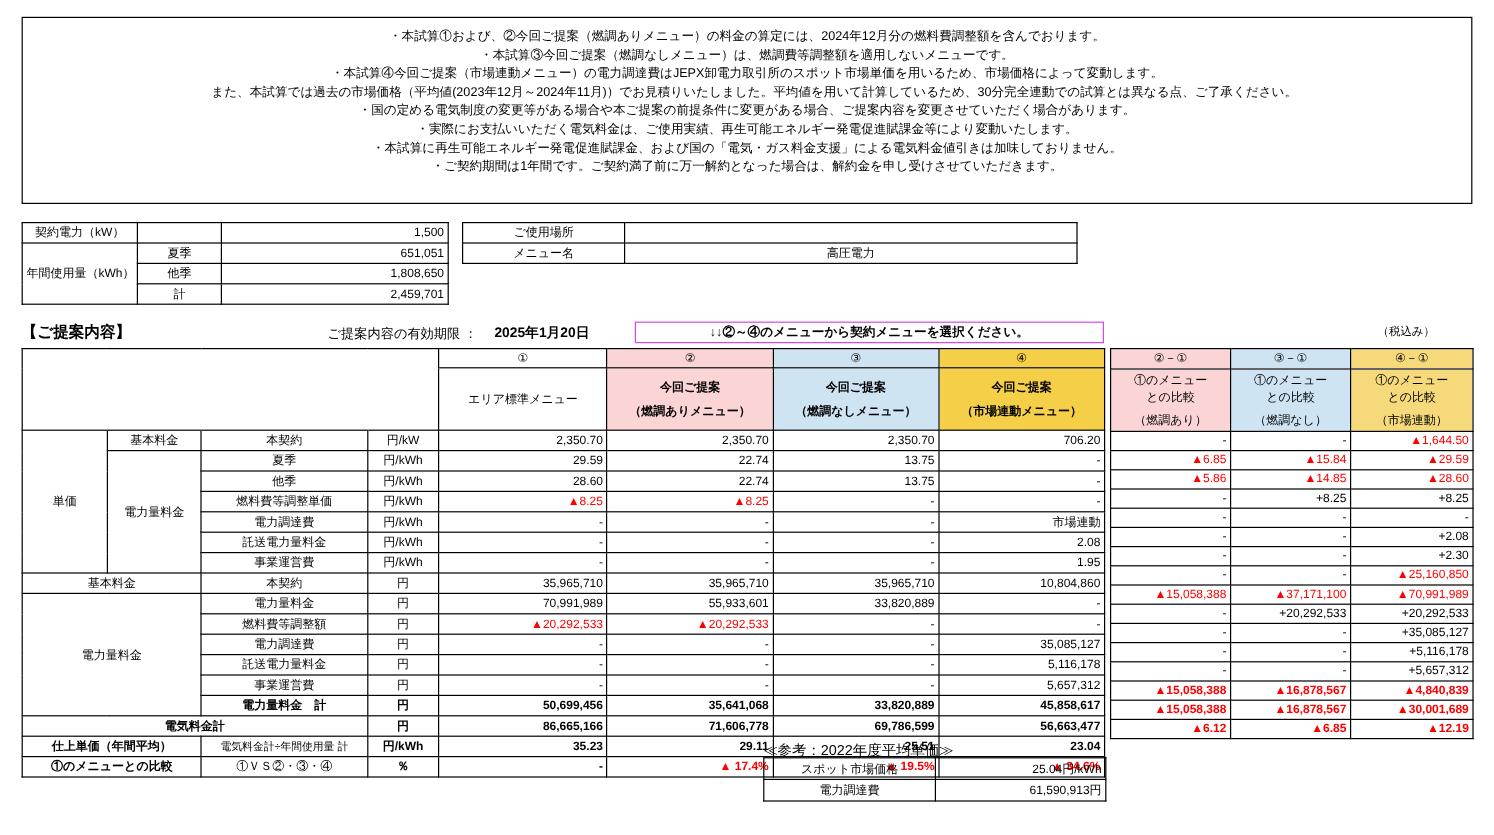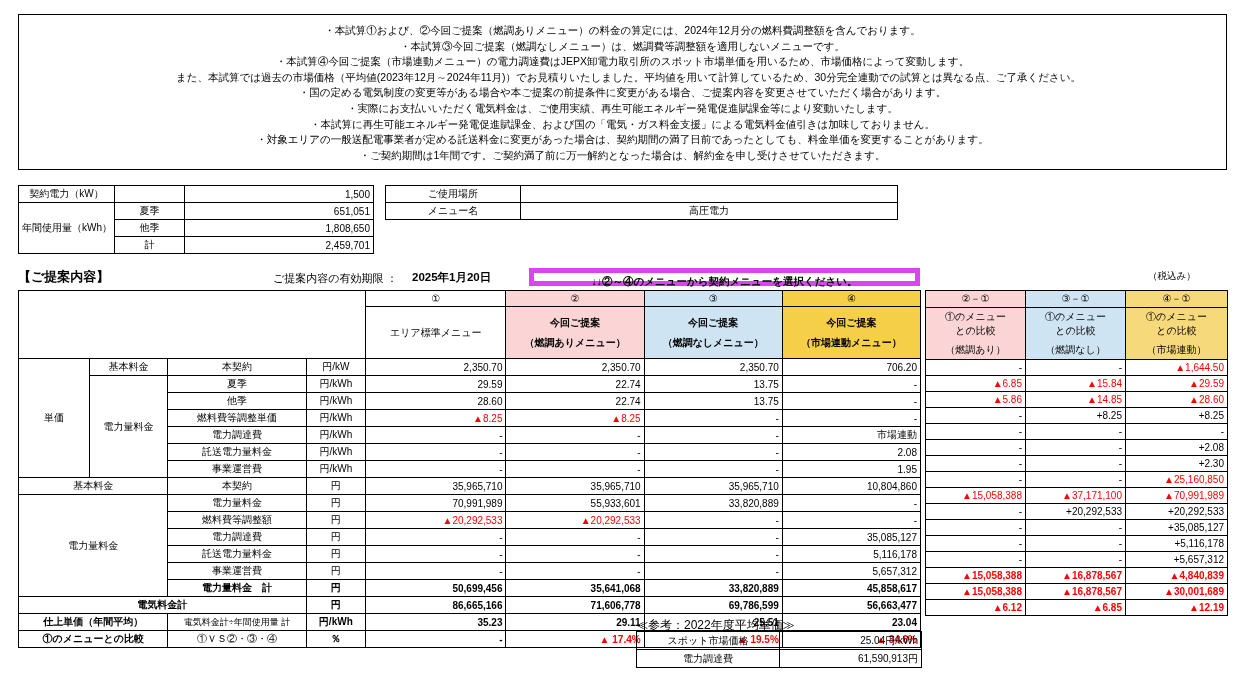--- a/index.html
+++ b/index.html
@@ -103,21 +103,21 @@
     top: 2px;
     font-size: 11.5px;
     font-weight: bold;
   }
   .select-banner {
     position: absolute;
     left: 511px;
     top: 0px;
     width: 391px;
     height: 18px;
-    border: 5px solid #d946ef;
+    border: 1px solid #d946ef;
     box-sizing: border-box;
     text-align: center;
     font-size: 10.5px;
     font-weight: bold;
     line-height: 16px;
   }
   .tax-note {
     position: absolute;
     left: 1130px;
     top: 2px;
@@ -172,21 +172,20 @@
 <div class="page">
 
   <div class="notes">
     <div class="line">・本試算①および、②今回ご提案（燃調ありメニュー）の料金の算定には、2024年12月分の燃料費調整額を含んでおります。</div>
     <div class="line">・本試算③今回ご提案（燃調なしメニュー）は、燃調費等調整額を適用しないメニューです。</div>
     <div class="line">・本試算④今回ご提案（市場連動メニュー）の電力調達費はJEPX卸電力取引所のスポット市場単価を用いるため、市場価格によって変動します。</div>
     <div class="line indent">また、本試算では過去の市場価格（平均値(2023年12月～2024年11月)）でお見積りいたしました。平均値を用いて計算しているため、30分完全連動での試算とは異なる点、ご了承ください。</div>
     <div class="line">・国の定める電気制度の変更等がある場合や本ご提案の前提条件に変更がある場合、ご提案内容を変更させていただく場合があります。</div>
     <div class="line">・実際にお支払いいただく電気料金は、ご使用実績、再生可能エネルギー発電促進賦課金等により変動いたします。</div>
     <div class="line">・本試算に再生可能エネルギー発電促進賦課金、および国の「電気・ガス料金支援」による電気料金値引きは加味しておりません。</div>
-    <div class="line">・対象エリアの一般送配電事業者が定める託送料金に変更があった場合は、契約期間の満了日前であったとしても、料金単価を変更することがあります。</div>
     <div class="line">・ご契約期間は1年間です。ご契約満了前に万一解約となった場合は、解約金を申し受けさせていただきます。</div>
   </div>
 
   <table class="info-left">
     <colgroup>
         <col style="width:96px">
         <col style="width:70px">
         <col style="width:189px">
       </colgroup>
     <tbody>

